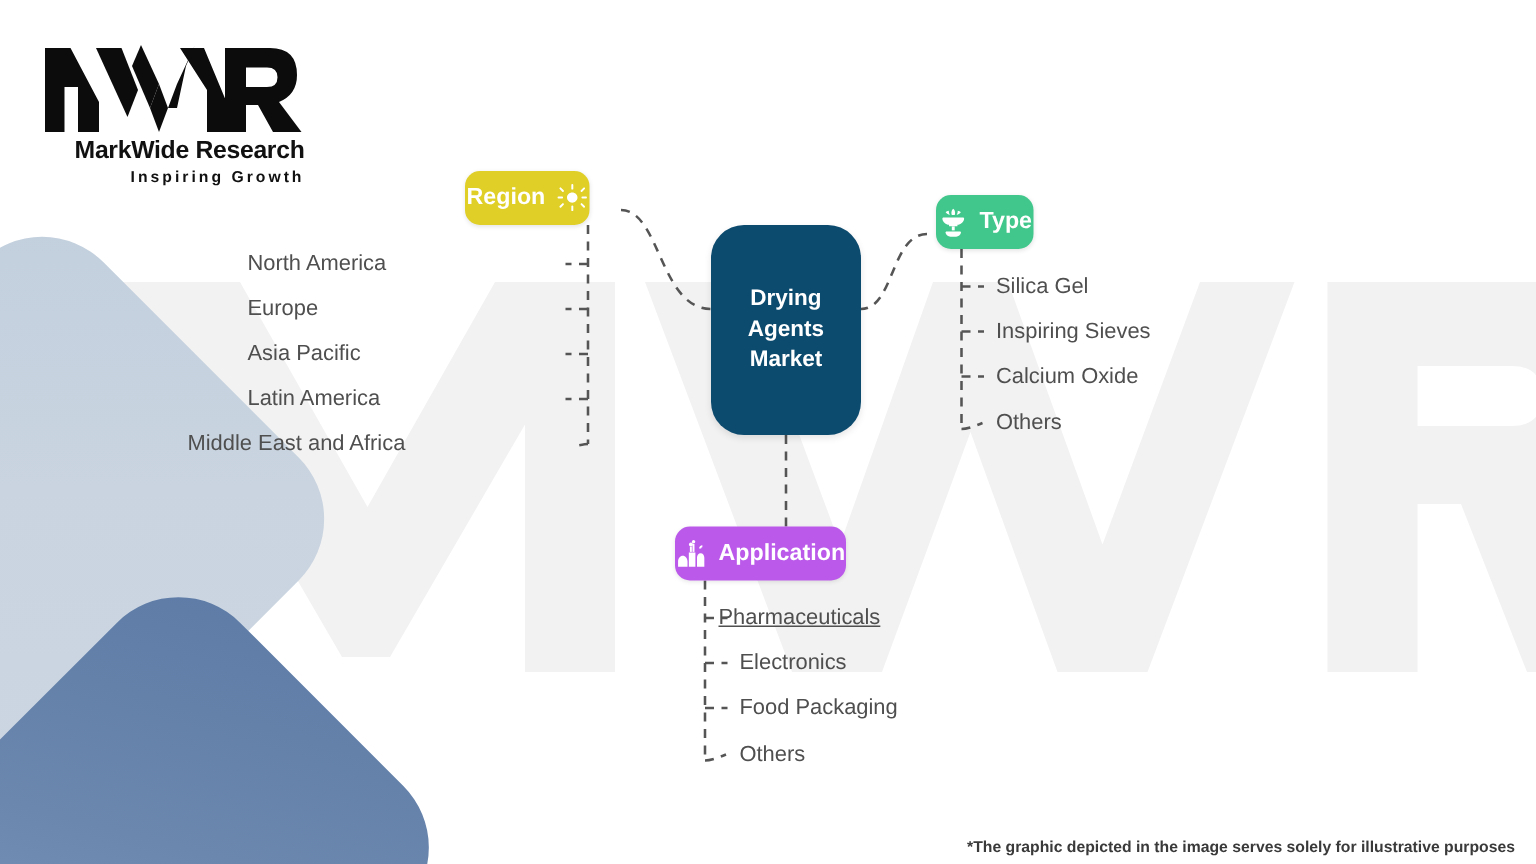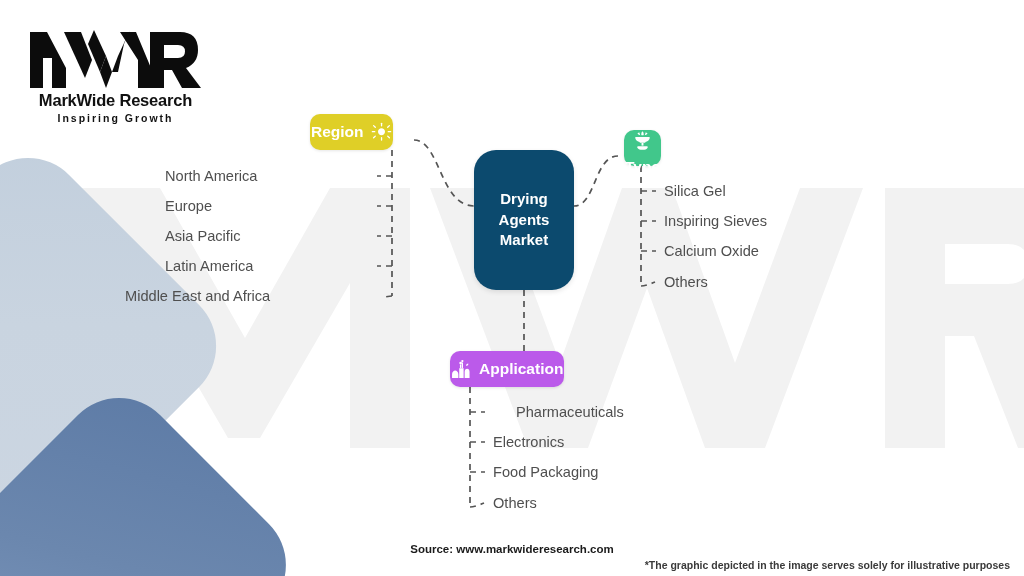--- a/index.html
+++ b/index.html
@@ -52,21 +52,21 @@
     top: 430px;
     background: linear-gradient(150deg, #5d7ba6 0%, #6b87ae 50%, #7f9ac0 100%);
   }
 
   
   .logo-block {
     position: absolute;
     left: 28px;
     top: 28px;
     width: 175px;
-    text-align: center;
+    text-align: right;
   }
   .logo-mark { display: block; }
   .logo-name {
     font-size: 16.5px;
     font-weight: bold;
     color: #111111;
     letter-spacing: -0.2px;
     margin-top: 1px;
     white-space: nowrap;
   }
@@ -149,21 +149,20 @@
   }
 
   .badge-region {
     left: 310px;
     top: 114px;
     flex-direction: row;
   }
   .badge-type {
     left: 624px;
     top: 130px;
-    flex-direction: column;
   }
   .badge-application {
     left: 450px;
     top: 351px;
   }
 
   .leaf-list {
     position: absolute;
   }
   .leaf {
@@ -325,24 +324,23 @@
           <rect x="12.2" y="4.0" width="1.5" height="6.2"></rect>
           <path d="M17.2 7.6 c0-1.4 1.1-2.5 2.5-2.5 v1.6 c-0.5 0-0.9 0.4-0.9 0.9z"></path>
           <circle cx="11.0" cy="4.6" r="1.5"></circle>
           <circle cx="13.0" cy="2.4" r="1.3"></circle>
         </g>
       </svg>
       <span class="badge-label">Application</span>
     </div>
 
     <div class="leaf-list">
-      <div class="leaf leaf-right" style="left:516px; top:405px;">Pharmaceuticals</div>
+      <div class="leaf leaf-right" style="left:479px; top:405px;text-decoration:underline;">Pharmaceuticals</div>
       <div class="leaf leaf-right" style="left:493px; top:435px;">Electronics</div>
       <div class="leaf leaf-right" style="left:493px; top:465px;">Food Packaging</div>
       <div class="leaf leaf-right" style="left:493px; top:496px;">Others</div>
     </div>
 
   </div>
 
-  <div class="source-line">Source: www.markwideresearch.com</div>
   <div class="disclaimer">*The graphic depicted in the image serves solely for illustrative purposes</div>
 
 </div>
 
 </body></html>

